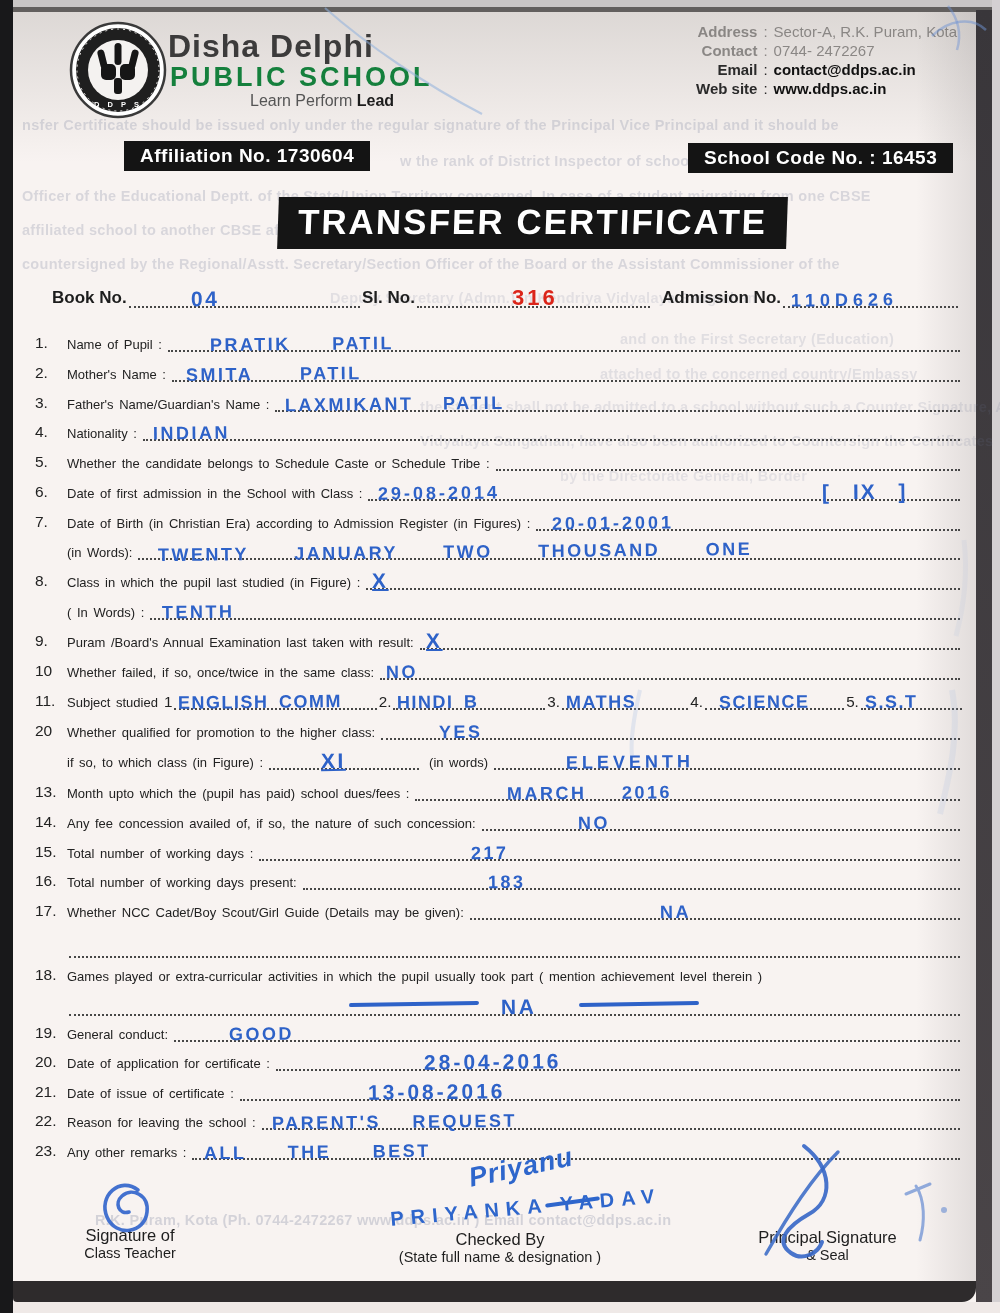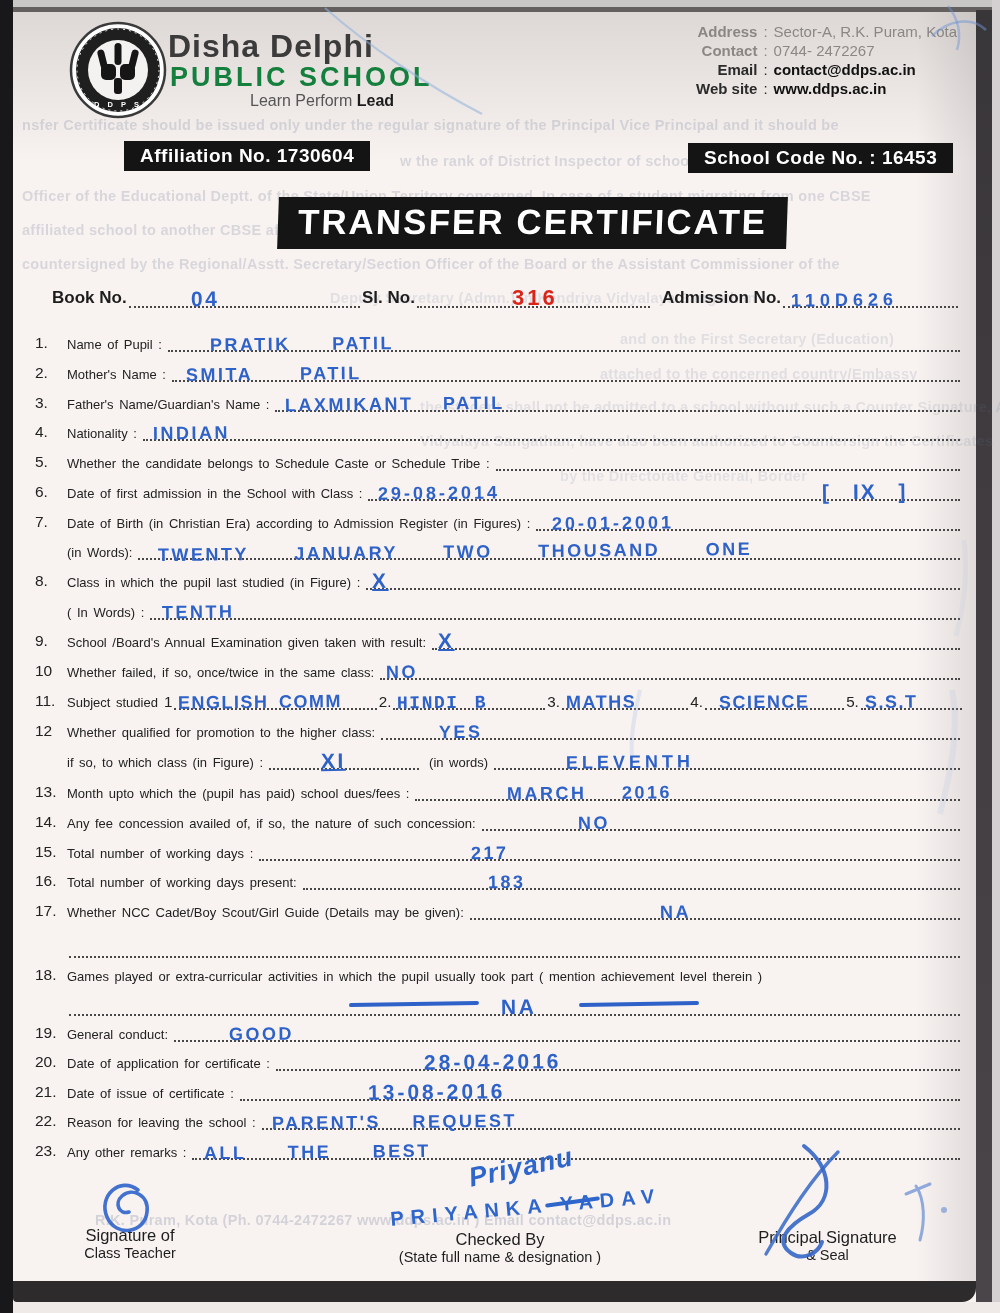--- a/index.html
+++ b/index.html
@@ -220,58 +220,58 @@
   </div>
   <div class="row" style="top:594px;">
     <span class="no"></span>
     <span class="lbl">( In Words) :</span>
     <span class="lead">
         <span class="hand" style="left:12px;">TENTH</span>
       </span>
   </div>
   <div class="row" style="top:624px;">
     <span class="no">9.</span>
-    <span class="lbl">School /Board's Annual Examination given taken with result:</span>
+    <span class="lbl">Puram /Board's Annual Examination last taken with result:</span>
     <span class="lead">
         <span class="hand big u" style="left:6px;">X</span>
       </span>
   </div>
   <div class="row" style="top:654px;">
     <span class="no">10</span>
     <span class="lbl">Whether failed, if so, once/twice in the same class:</span>
     <span class="lead">
         <span class="hand" style="left:6px;">NO</span>
       </span>
   </div>
   <div class="row" style="top:684px;">
     <span class="no">11.</span>
     <span class="lbl">Subject studied</span>
     <span class="sno">1</span>
     <span class="slead" style="flex:1.6;">
         <span class="hand">ENGLISH COMM</span>
       </span>
     <span class="sno">2.</span>
-    <span class="slead" style="flex:1.2;font-family:Liberation Mono, monospace;">
+    <span class="slead" style="flex:1.2;">
         <span class="hand">HINDI B</span>
       </span>
     <span class="sno">3.</span>
     <span class="slead" style="flex:1;text-align:center;">
         <span class="hand">MATHS</span>
       </span>
     <span class="sno">4.</span>
     <span class="slead" style="flex:1.1;">
         <span class="hand" style="left:14px;">SCIENCE</span>
       </span>
     <span class="sno">5.</span>
     <span class="slead" style="flex:.8;">
         <span class="hand">S.S.T</span>
       </span>
   </div>
   <div class="row" style="top:714px;">
-    <span class="no">12</span>
+    <span class="no">20</span>
     <span class="lbl">Whether qualified for promotion to the higher class:</span>
     <span class="lead">
         <span class="hand" style="left:58px;">YES</span>
       </span>
   </div>
   <div class="row" style="top:744px;">
     <span class="no"></span>
     <span class="lbl">if so, to which class (in Figure) :</span>
     <span class="lead" style="flex:0 0 150px;">
         <span class="hand big u" style="left:52px;">XI</span>

